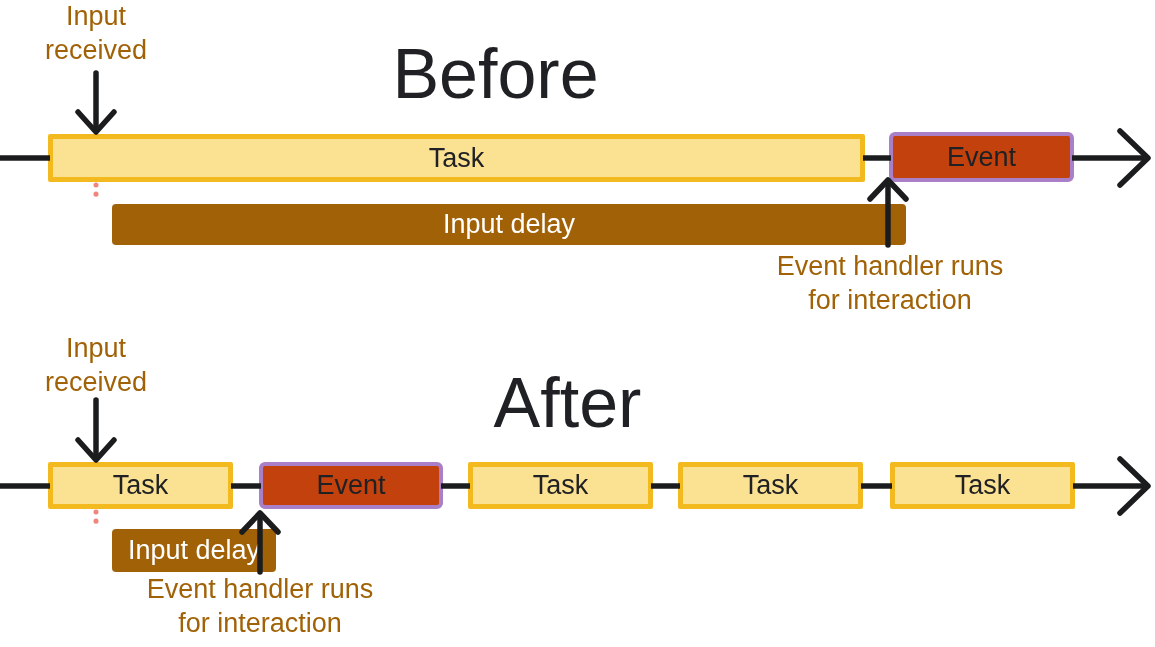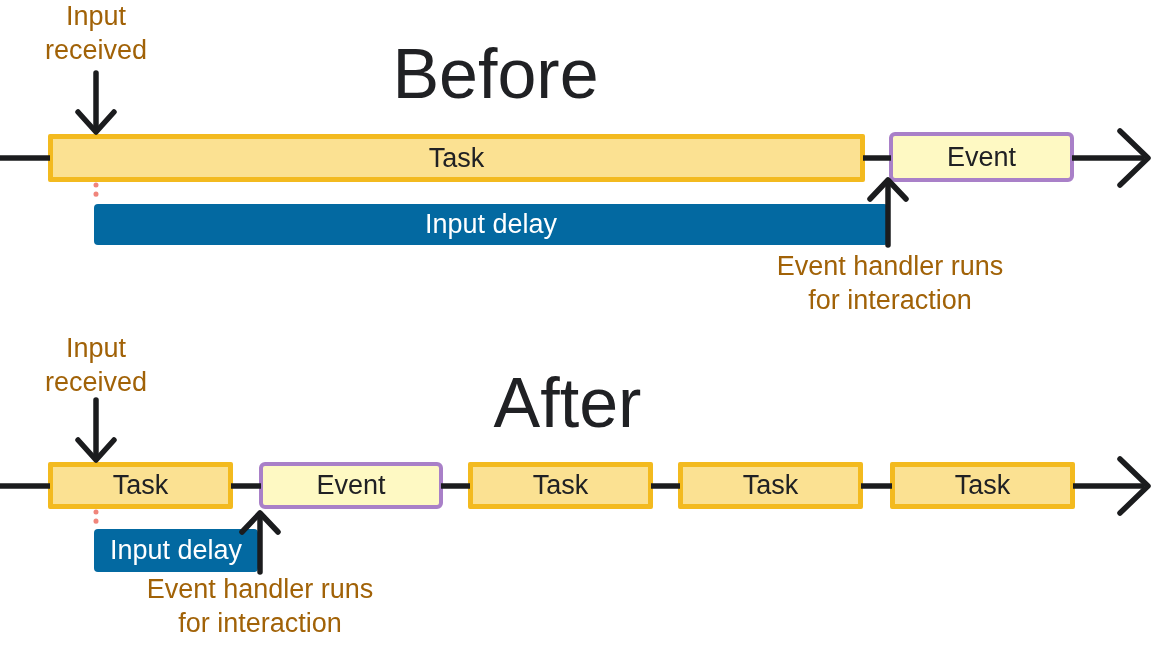--- a/index.html
+++ b/index.html
@@ -12,22 +12,22 @@
     font-size:70px;line-height:1.05;font-weight:400;color:#202124;
   }
   .label{
     position:absolute;text-align:center;font-size:27px;line-height:1.25;color:#a16207;
   }
   .bar{
     position:absolute;box-sizing:border-box;display:flex;align-items:center;justify-content:center;
     font-size:27px;color:#202124;
   }
   .task{background:#FBE192;border:5px solid #F3BA1F;border-radius:2px;}
-  .event{background:#fef9c3;border:4px solid #A980C8;border-radius:6px;}
-  .delay{background:#0369a1;color:#ffffff;border-radius:4px;}
+  .event{background:#c2410c;border:4px solid #A980C8;border-radius:6px;}
+  .delay{background:#a16207;color:#ffffff;border-radius:4px;margin-left:18px;}
   .overlay{
     position:absolute;left:0;top:0;width:1155px;height:647px;pointer-events:none;z-index:10;
   }
   .ln{stroke:#1b1c1e;stroke-width:5.5;fill:none;stroke-linecap:butt;}
   .ar{stroke:#1b1c1e;stroke-width:5.5;fill:none;stroke-linecap:round;stroke-linejoin:round;}
   .dotted{stroke:#F0857B;stroke-width:5;fill:none;stroke-linecap:round;stroke-dasharray:0.1 9;}
 </style>
 </head>
 <body>
 

